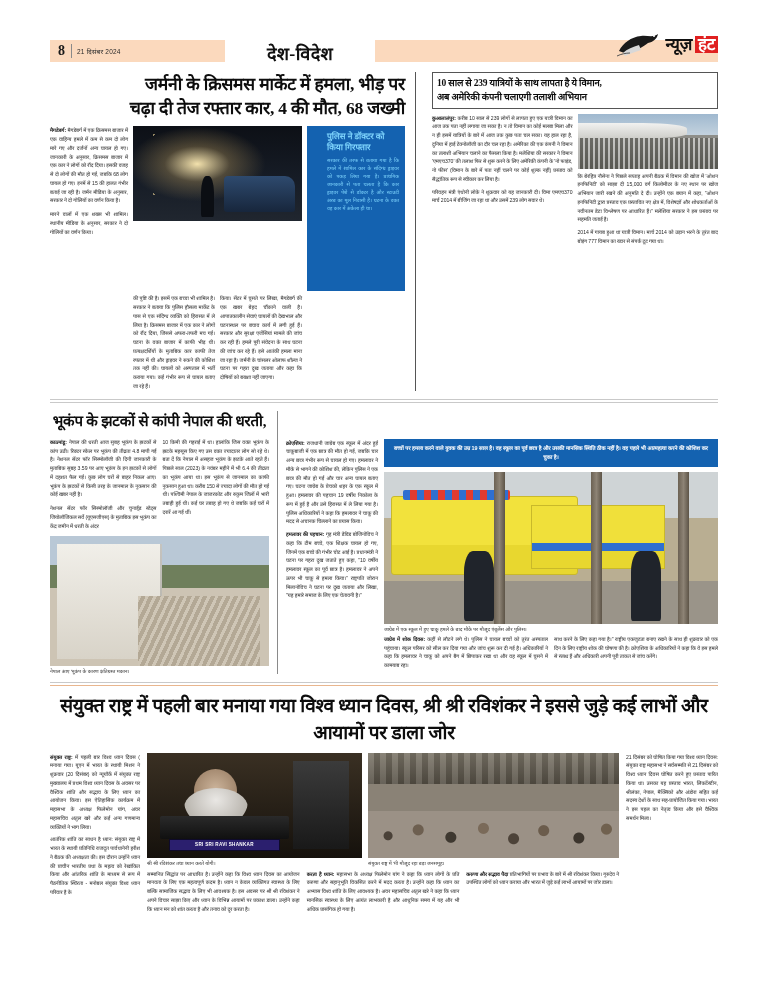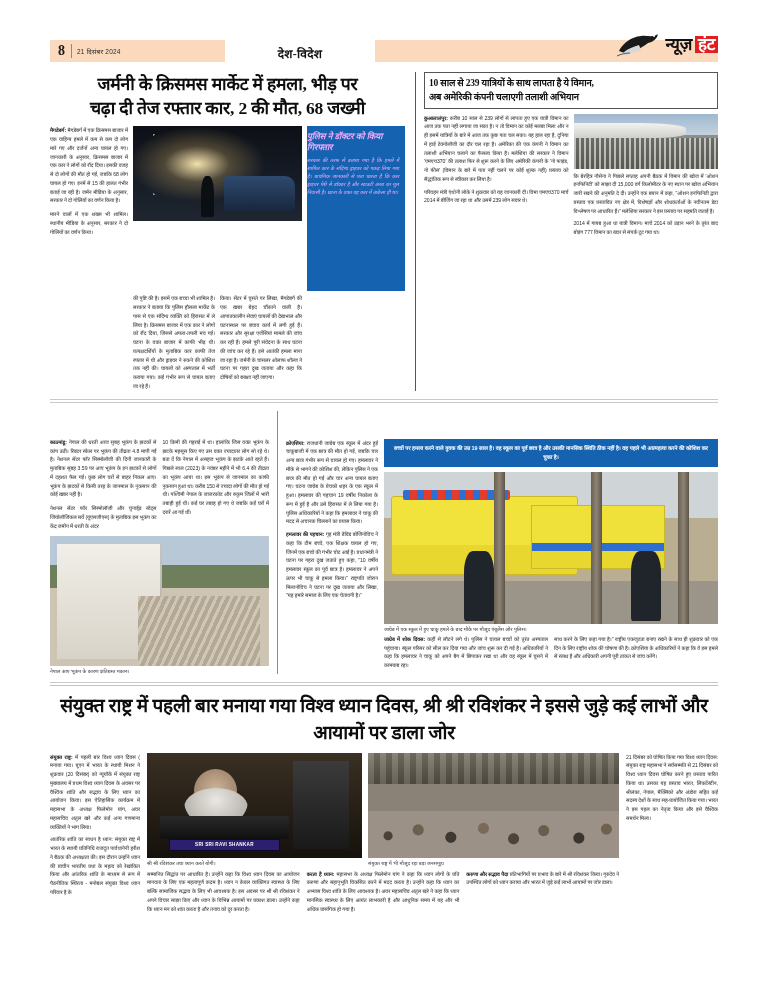--- a/index.html
+++ b/index.html
@@ -29,21 +29,21 @@
   .pagenum {
     font-weight: bold; font-size: 14px; color: #1a1a1a;
     font-family: "Liberation Serif", serif;
     padding-right: 6px; border-right: 1px solid #8a8a8a;
     line-height: 1;
   }
   .mh-date { font-size: 6.5px; color: #2b2b2b; padding-left: 5px; letter-spacing: .2px; }
   .mh-center {
     flex: 0 0 150px; display: flex; align-items: center; justify-content: center;
     font-family: "Liberation Serif", serif;
-    font-weight: bold; font-size: 12px; color: #111; letter-spacing: .3px;
+    font-weight: bold; font-size: 18px; color: #111; letter-spacing: .3px;
   }
   .mh-right {
     flex: 1; background: #fbd9bd; height: 22px; position: relative;
   }
   .logo-wrap {
     position: absolute; right: 0; top: -14px;
     display: flex; align-items: center; height: 36px;
   }
   .hound { width: 46px; height: 30px; position: relative; margin-right: 2px; }
   .logo-text {
@@ -189,21 +189,21 @@
       radial-gradient(circle at 95% 61%, #70614f 0 5px, transparent 6px);
   }
   .photo.audience:after {
     content:""; position:absolute; left:0; top:0; width:100%; height:30%;
     background: repeating-linear-gradient(90deg, rgba(255,255,255,.10) 0 6px, rgba(0,0,0,.12) 6px 12px),
       linear-gradient(180deg,#7c7669,#565046);
   }
 
   
   .blue-box {
-    background: #1462b0; color: #f0abfc; padding: 5px 6px 7px 0; font-style: italic;
+    background: #1462b0; color: #7dd3fc; padding: 5px 6px 7px 20px;
   }
   .blue-box .bb-title {
     font-family: "Liberation Serif", serif;
     font-weight: bold; font-size: 8.5px; line-height: 1.25; margin-bottom: 3px;
   }
   .blue-box .bb-body { font-size: 5px; line-height: 1.62; text-align: justify; }
   .blue-strip {
     background: #1462b0; color: #fff; font-size: 5.4px; line-height: 1.7;
     text-align: center; padding: 5px 8px; font-weight: bold;
   }
@@ -234,23 +234,23 @@
         <span class="logo-text">
           <span>न्यूज़</span><span class="red">हंट</span>
         </span>
       </div>
     </div>
   </div>
 
   <div class="sec" style="display:flex; gap:10px; margin-top:4px;">
 
     <div style="flex:0 0 355px;">
-      <h1 class="head" style="font-size:17.5px; line-height:1.38; text-align:center;">
+      <h1 class="head" style="font-size:17.5px; line-height:1.38; text-align:right;">
         <span>जर्मनी के क्रिसमस मार्केट में हमला, भीड़ पर</span><br>
-        <span>चढ़ा दी तेज रफ्तार कार, 2 की मौत, 68 जख्मी</span>
+        <span>चढ़ा दी तेज रफ्तार कार, 4 की मौत, 68 जख्मी</span>
       </h1>
 
       <div style="display:flex; gap:5px; margin-top:6px;">
 
         <div style="flex:0 0 78px;">
           <p class="body-col">
             <span class="dateline">मैगडेबर्ग:</span>
             <span>मैगडेबर्ग में एक क्रिसमस बाजार में एक वाहिन्य हमले में कम से कम दो लोग मारे गए और दर्जनों अन्य घायल हो गए। जानकारी के अनुसार, क्रिसमस बाजार में एक कार ने लोगों को रौंद दिया। इसकी वजह से दो लोगों की मौत हो गई, जबकि 68 लोग घायल हो गए। इनमें से 15 की हालत गंभीर बताई जा रही है। जर्मन मीडिया के अनुसार, सरकार ने दो गोलियों का वर्णन किया है।</span>
           </p>
           <p class="body-col" style="margin-top:5px;">मारने वालों में एक शख्स भी शामिल। स्थानीय मीडिया के अनुसार, सरकार ने दो गोलियों का वर्णन किया।</p>
@@ -273,21 +273,21 @@
             <div style="flex:1; display:flex; gap:5px;">
               <p class="body-col" style="flex:1;">की पुष्टि की है। इसमें एक बच्चा भी शामिल है। सरकार ने बताया कि पुलिस हौसला मार्केट के पास से एक संदिग्ध व्यक्ति को हिरासत में ले लिया है। क्रिसमस बाजार में एक कार ने लोगों को रौंद दिया, जिससे अफरा-तफरी मच गई। घटना के वक्त बाजार में काफी भीड़ थी। प्रत्यक्षदर्शियों के मुताबिक कार काफी तेज रफ्तार में थी और ड्राइवर ने रुकने की कोशिश तक नहीं की। घायलों को अस्पताल में भर्ती कराया गया। कई गंभीर रूप से घायल बताए जा रहे हैं।</p>
               <p class="body-col" style="flex:1;">किया। सेंटर में घुसते पर लिखा, मैगडेबर्ग की एक खबर बेहद चौंकाने वाली है। आपातकालीन सेवाएं घायलों की देखभाल और घटनास्थल पर बचाव कार्य में लगी हुई हैं। सरकार और सुरक्षा एजेंसियां मामले की जांच कर रही हैं। हमले पूरी संवेदना के साथ घटना की जांच कर रहे हैं। इसे आतंकी हमला माना जा रहा है। जर्मनी के चांसलर ओलाफ शॉल्ज ने घटना पर गहरा दुख जताया और कहा कि दोषियों को बख्शा नहीं जाएगा।</p>
             </div>
             <div style="flex:0 0 98px;"></div>
           </div>
         </div>
       </div>
     </div>
 
-    <div style="flex:1; border-left:1px solid #555; padding-left:8px;">
+    <div style="flex:1; border-left:1px solid #555; padding-left:16px;">
       <div class="boxed" style="padding:3px 4px;">
         <h1 class="head" style="font-size:9.5px; line-height:1.5;">
           <span>10 साल से 239 यात्रियों के साथ लापता है ये विमान,</span><br>
           <span>अब अमेरिकी कंपनी चलाएगी तलाशी अभियान</span>
         </h1>
       </div>
       <div style="display:flex; gap:5px; margin-top:5px;">
         <div style="flex:1;">
           <p class="body-col">
             <span class="dateline">कुआलालंपुर:</span>
@@ -304,21 +304,21 @@
     </div>
   </div>
 
   <div class="hr-thin" style="margin:8px 0 2px 0;"></div>
   <div class="hr-thin" style="margin-bottom:8px;"></div>
 
   <div class="sec" style="display:flex; gap:8px;">
 
     <div style="flex:0 0 228px; border-right:1px solid #8a8a8a; padding-right:8px;">
       <h1 class="head" style="font-size:15px; line-height:1.42; text-align:center;">
-        <br>
+        <span>भूकंप के झटकों से कांपी नेपाल की धरती,</span><br>
       </h1>
       <div style="display:flex; gap:6px; margin-top:6px;">
         <div style="flex:1;">
           <p class="body-col">
             <span class="dateline">काठमांडू:</span>
             <span>नेपाल की धरती आज सुबह भूकंप के झटकों से कांप उठी। रिक्टर स्केल पर भूकंप की तीव्रता 4.8 मापी गई है। नेशनल सेंटर फॉर सिस्मोलॉजी की दिनी जानकारी के मुताबिक सुबह 3.59 पर आए भूकंप के इन झटकों से लोगों में दहशत फैल गई। कुछ लोग घरों से बाहर निकल आए। भूकंप के झटकों से किसी तरह के जानमाल के नुकसान की कोई खबर नहीं है।</span>
           </p>
           <p class="body-col" style="margin-top:5px;">नेशनल सेंटर फॉर सिस्मोलॉजी और चुनाई्ड स्टेट्स जियोलॉजिकल सर्वे (यूएसजीएस) के मुताबिक इस भूकंप का केंद्र जमीन में धरती के अंदर</p>
         </div>
         <div style="flex:1;">

